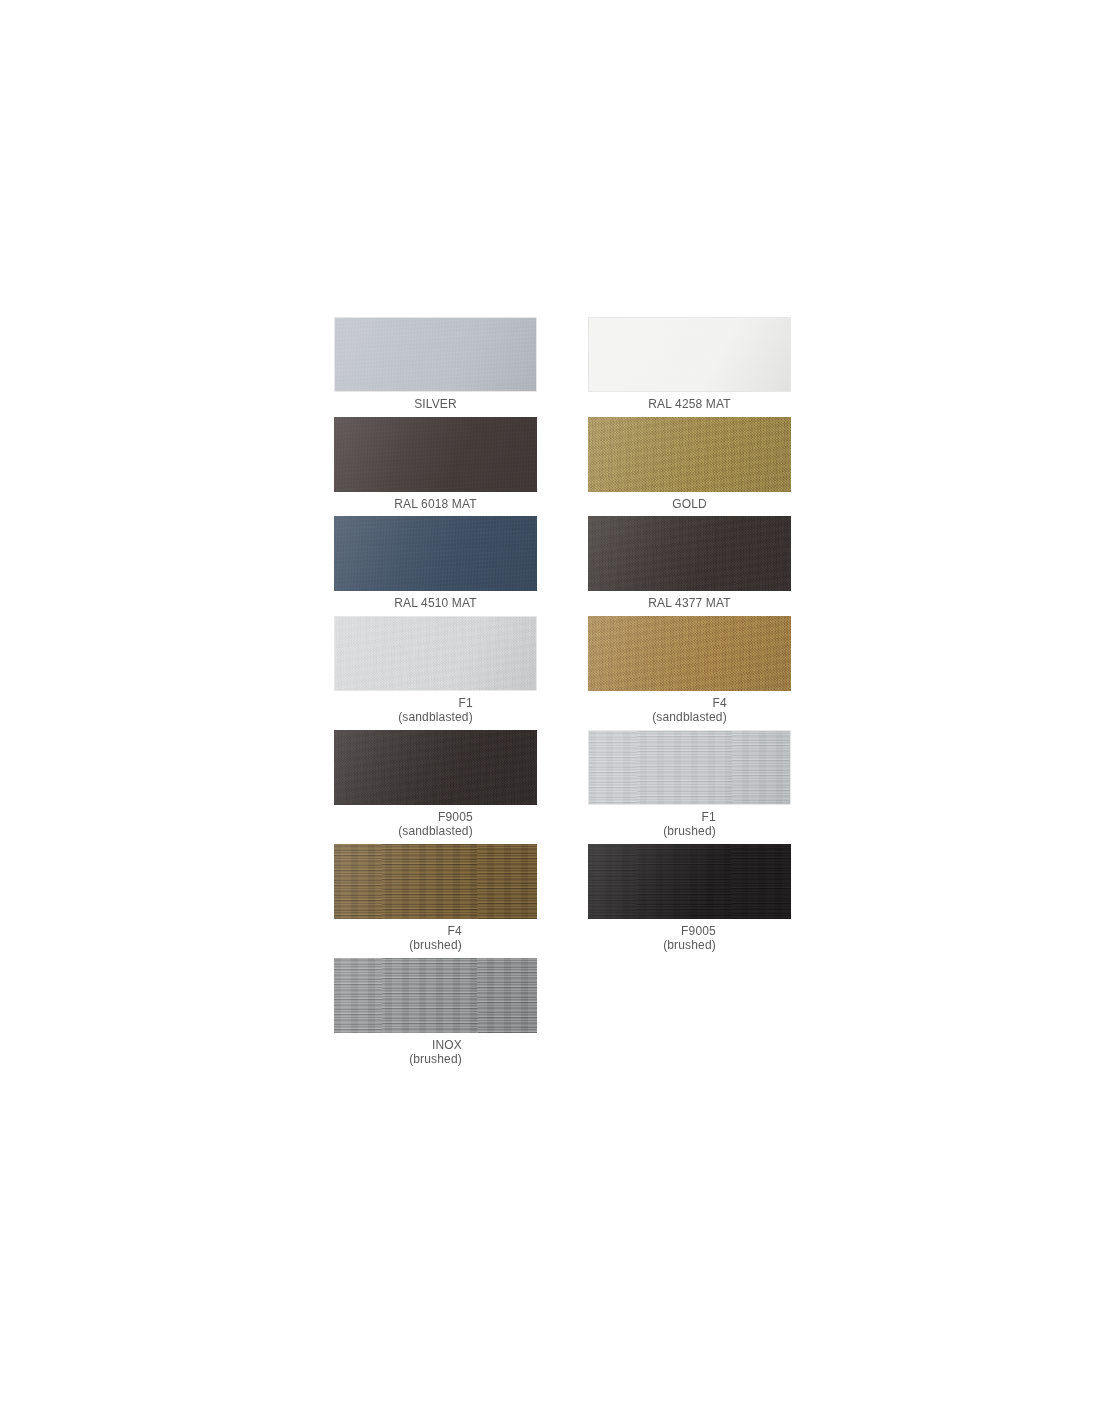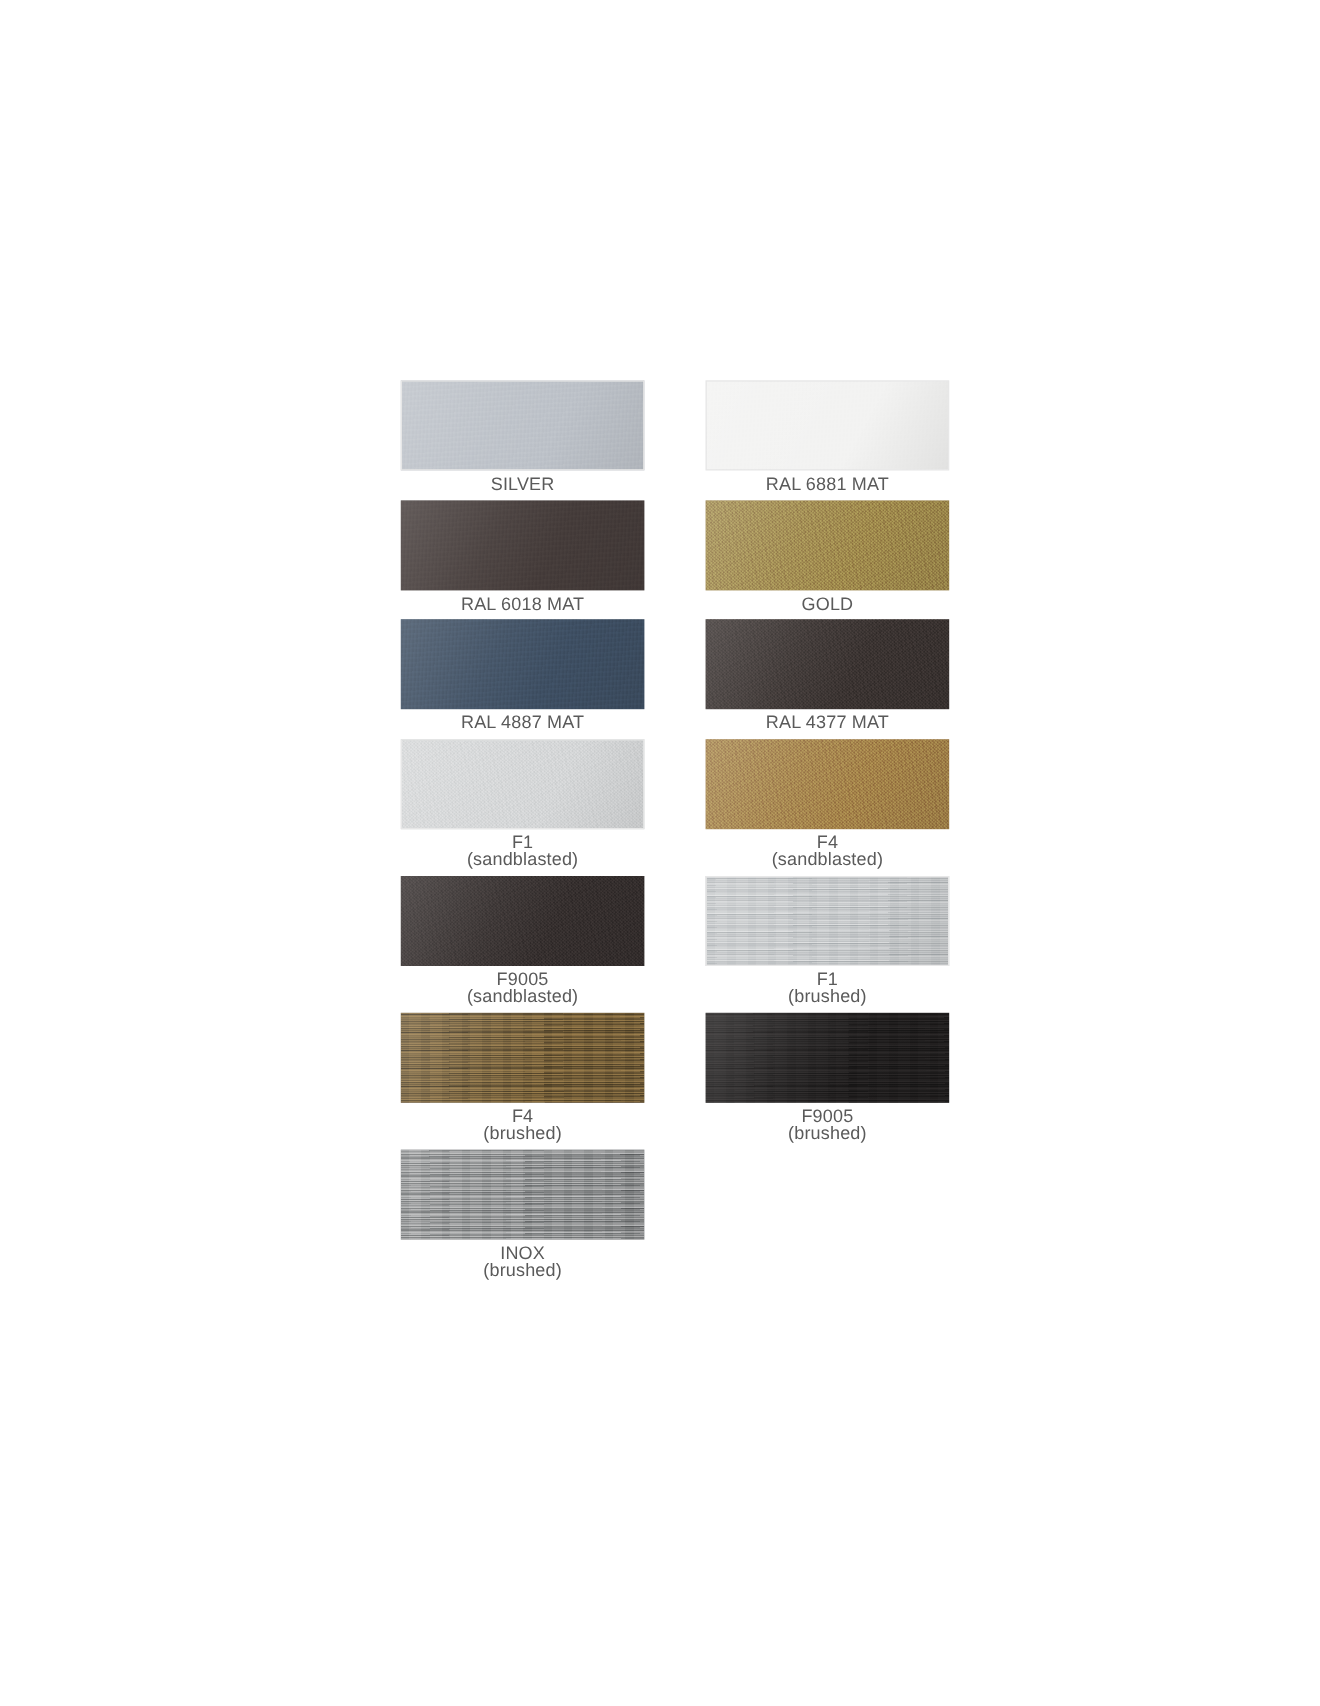--- a/index.html
+++ b/index.html
@@ -47,24 +47,24 @@
   .swatch-chip {
     width: 203px;
     height: 75px;
     display: block;
     position: relative;
     overflow: hidden;
     box-sizing: border-box;
   }
 
   .swatch-label {
-    font-size: 15px;
+    font-size: 12px;
     line-height: 14.5px;
     color: #5a5a5a;
-    text-align: center;
+    text-align: right;
     padding-top: 5px;
     padding-bottom: 5px;
     white-space: pre-line;
     letter-spacing: 0.15px;
   }
 
   
 
   
   .tex-matte::after {
@@ -168,37 +168,37 @@
 
 <div id="finish-chart">
   <div class="swatch-grid">
       <div class="swatch-row">
         <div class="swatch-cell">
           <div class="swatch-chip tex-matte edge-light" style="background: rgb(189, 194, 201);"></div>
           <div class="swatch-label">SILVER</div>
         </div>
         <div class="swatch-cell">
           <div class="swatch-chip tex-matte edge-light" style="background: rgb(243, 243, 242);"></div>
-          <div class="swatch-label">RAL 6881 MAT</div>
+          <div class="swatch-label">RAL 4258 MAT</div>
         </div>
       </div>
       <div class="swatch-row">
         <div class="swatch-cell">
           <div class="swatch-chip tex-matte" style="background: rgb(69, 60, 58);"></div>
           <div class="swatch-label">RAL 6018 MAT</div>
         </div>
         <div class="swatch-cell">
           <div class="swatch-chip tex-sandblasted" style="background: rgb(155, 132, 73);"></div>
           <div class="swatch-label">GOLD</div>
         </div>
       </div>
       <div class="swatch-row">
         <div class="swatch-cell">
           <div class="swatch-chip tex-matte" style="background: rgb(62, 79, 99);"></div>
-          <div class="swatch-label">RAL 4887 MAT</div>
+          <div class="swatch-label">RAL 4510 MAT</div>
         </div>
         <div class="swatch-cell">
           <div class="swatch-chip tex-sandblasted" style="background: rgb(56, 49, 47);"></div>
           <div class="swatch-label">RAL 4377 MAT</div>
         </div>
       </div>
       <div class="swatch-row">
         <div class="swatch-cell">
           <div class="swatch-chip tex-sandblasted edge-light" style="background: rgb(211, 213, 214);"></div>
           <div class="swatch-label">F1

